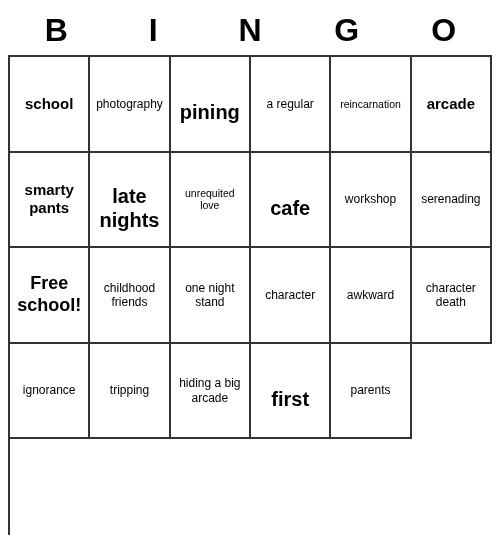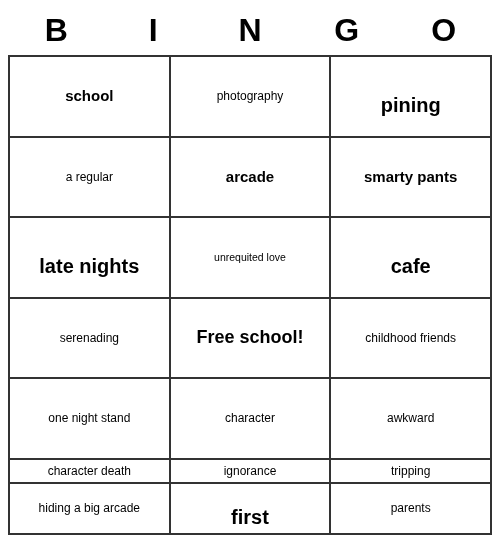--- a/index.html
+++ b/index.html
@@ -21,21 +21,21 @@
       padding: 4px 0 6px 0;
     }
     .bingo-letter {
       font-size: 32px;
       font-weight: bold;
       width: 90px;
       text-align: center;
     }
     .bingo-grid {
       display: grid;
-      grid-template-columns: repeat(3, 1fr);
+      grid-template-columns: repeat(6, 1fr);
       grid-template-rows: repeat(5, 1fr);
       width: 484px;
       height: 480px;
       border-left: 2px solid #333;
       border-top: 2px solid #333;
     }
     .bingo-cell {
       border-right: 2px solid #333;
       border-bottom: 2px solid #333;
       display: flex;
@@ -71,33 +71,39 @@
     <div class="bingo-cell">
       <span class="cell-small">photography</span>
     </div>
     <div class="bingo-cell">
       <span class="cell-large">pining</span>
     </div>
     <div class="bingo-cell">
       <span class="cell-small">a regular</span>
     </div>
     <div class="bingo-cell">
+      <span class="cell-xsmall">reincarnation</span>
+    </div>
+    <div class="bingo-cell">
       <span class="cell-medium">arcade</span>
     </div>
     <div class="bingo-cell">
       <span class="cell-medium">smarty pants</span>
     </div>
     <div class="bingo-cell">
       <span class="cell-large">late nights</span>
     </div>
     <div class="bingo-cell">
       <span class="cell-xsmall">unrequited love</span>
     </div>
     <div class="bingo-cell">
       <span class="cell-large">cafe</span>
+    </div>
+    <div class="bingo-cell">
+      <span class="cell-small">workshop</span>
     </div>
     <div class="bingo-cell">
       <span class="cell-small">serenading</span>
     </div>
     <div class="bingo-cell">
       <span class="free-choice">Free school!</span>
     </div>
     <div class="bingo-cell">
       <span class="cell-small">childhood friends</span>
     </div>

